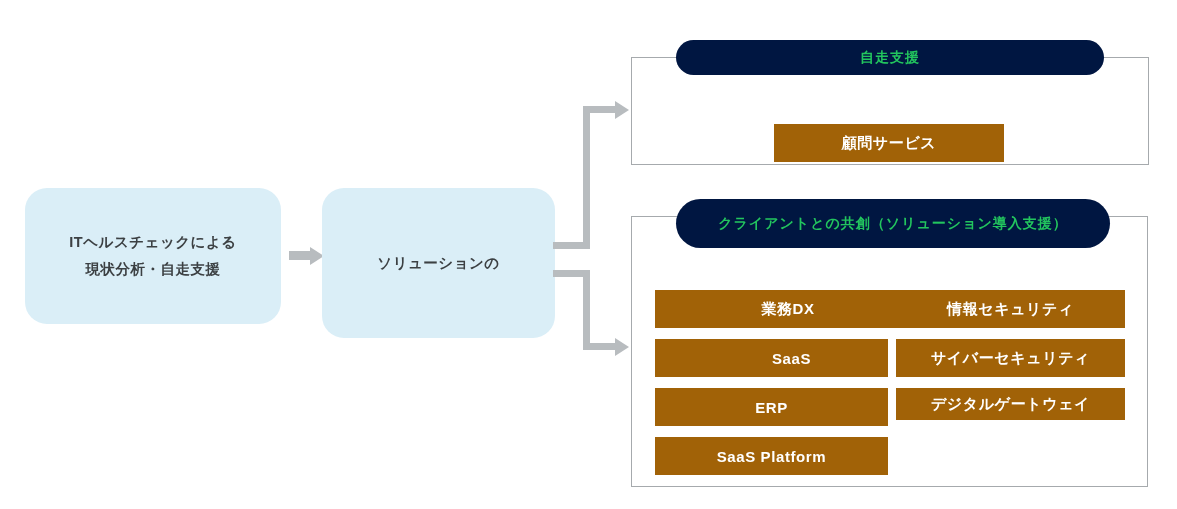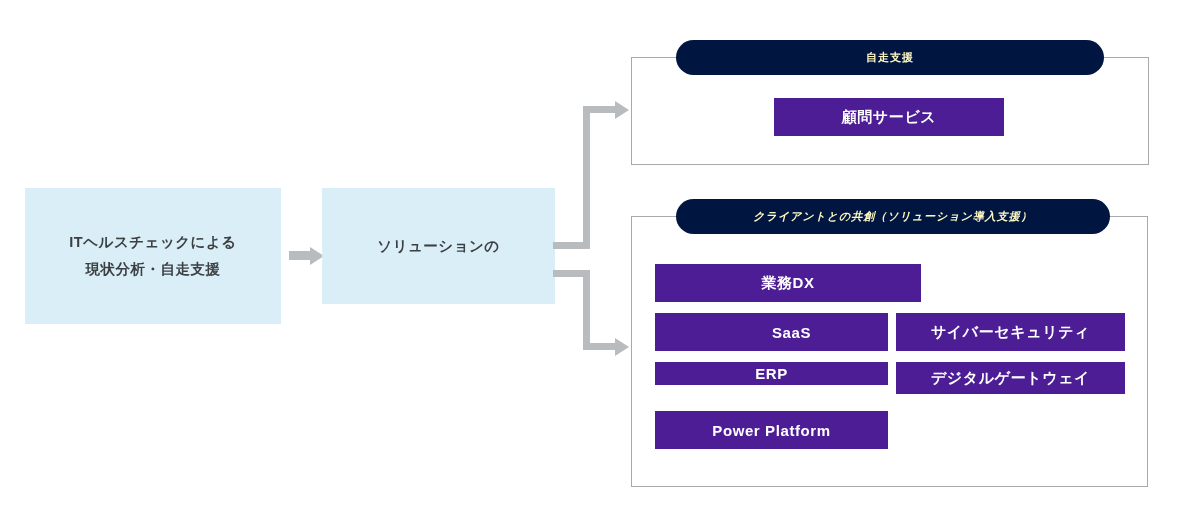--- a/index.html
+++ b/index.html
@@ -24,20 +24,21 @@
     background: #daeef7;
     display: flex;
     align-items: center;
     justify-content: center;
     text-align: center;
     color: #3c4043;
     font-weight: bold;
     font-size: 14.5px;
     line-height: 1.85;
     letter-spacing: 0.5px;
+    border-radius: 22px;
   }
   .stage-box .line { display: block; white-space: nowrap; }
 
   
   .mini-arrow {
     position: absolute;
     height: 9px;
     background: #b8bcbf;
   }
   .mini-arrow::after {
@@ -72,62 +73,63 @@
     position: absolute;
     border: 1.5px solid #a6aaad;
     background: transparent;
     box-sizing: border-box;
   }
 
   
   .pill {
     position: absolute;
     background: #001641;
-    color: #fef9c3;
+    color: #22c55e;
     border-radius: 999px;
     display: flex;
     align-items: center;
     justify-content: center;
     font-weight: bold;
-    font-size: 11px;
+    font-size: 14px;
     letter-spacing: 1px;
     white-space: nowrap;
     box-sizing: border-box;
   }
 
   
   .svc {
     position: absolute;
-    background: #4c1d95;
+    background: #a16207;
     color: #ffffff;
     display: flex;
     align-items: center;
     justify-content: center;
     font-weight: bold;
     font-size: 15px;
     letter-spacing: 0.6px;
     white-space: nowrap;
     box-sizing: border-box;
+    margin-top: 26px;
   }
 </style>
 </head>
 <body>
 
 <div id="canvas">
 
   <div class="stage-box" style="left:25px; top:188px; width:256px; height:136px;">
     <div>
       <span class="line">ITヘルスチェックによる</span>
       <span class="line">現状分析・自走支援</span>
     </div>
   </div>
 
   <div class="mini-arrow" style="left:289px; top:251px; width:22px;"></div>
 
-  <div class="stage-box" style="left:322px; top:188px; width:233px; height:116px;">
+  <div class="stage-box" style="left:322px; top:188px; width:233px; height:150px;">
     <div>
       <span class="line">ソリューションの</span>
     </div>
   </div>
 
   <div class="conn" style="left:553px; top:242px; width:37px; height:7px;"></div>
 
   <div class="conn" style="left:583px; top:106px; width:7px; height:143px;"></div>
 
   <div class="conn" style="left:583px; top:106px; width:32px; height:7px;"></div>
@@ -143,37 +145,40 @@
   <div class="pill" style="left:676px; top:40px; width:428px; height:35px;">
     <span>自走支援</span>
   </div>
 
   <div class="svc" style="left:774px; top:98px; width:230px; height:38px;">
     <span>顧問サービス</span>
   </div>
 
   <div class="panel" style="left:631px; top:216px; width:517px; height:271px;"></div>
 
-  <div class="pill" style="left:676px; top:199px; width:434px; height:35px;font-style:italic;">
+  <div class="pill" style="left:676px; top:199px; width:434px; height:49px;">
     <span>クライアントとの共創（ソリューション導入支援）</span>
   </div>
 
   <div class="svc" style="left:655px; top:264px; width:266px; height:38px;">
     <span>業務DX</span>
   </div>
   <div class="svc" style="left:655px; top:313px; width:233px; height:38px;padding-left:40px;">
     <span>SaaS</span>
   </div>
-  <div class="svc" style="left:655px; top:362px; width:233px; height:23px;">
+  <div class="svc" style="left:655px; top:362px; width:233px; height:38px;">
     <span>ERP</span>
   </div>
   <div class="svc" style="left:655px; top:411px; width:233px; height:38px;">
-    <span>Power Platform</span>
+    <span>SaaS Platform</span>
   </div>
 
+  <div class="svc" style="left:896px; top:264px; width:229px; height:38px;">
+    <span>情報セキュリティ</span>
+  </div>
   <div class="svc" style="left:896px; top:313px; width:229px; height:38px;">
     <span>サイバーセキュリティ</span>
   </div>
   <div class="svc" style="left:896px; top:362px; width:229px; height:32px;">
     <span>デジタルゲートウェイ</span>
   </div>
 
 </div>
 
 </body></html>

